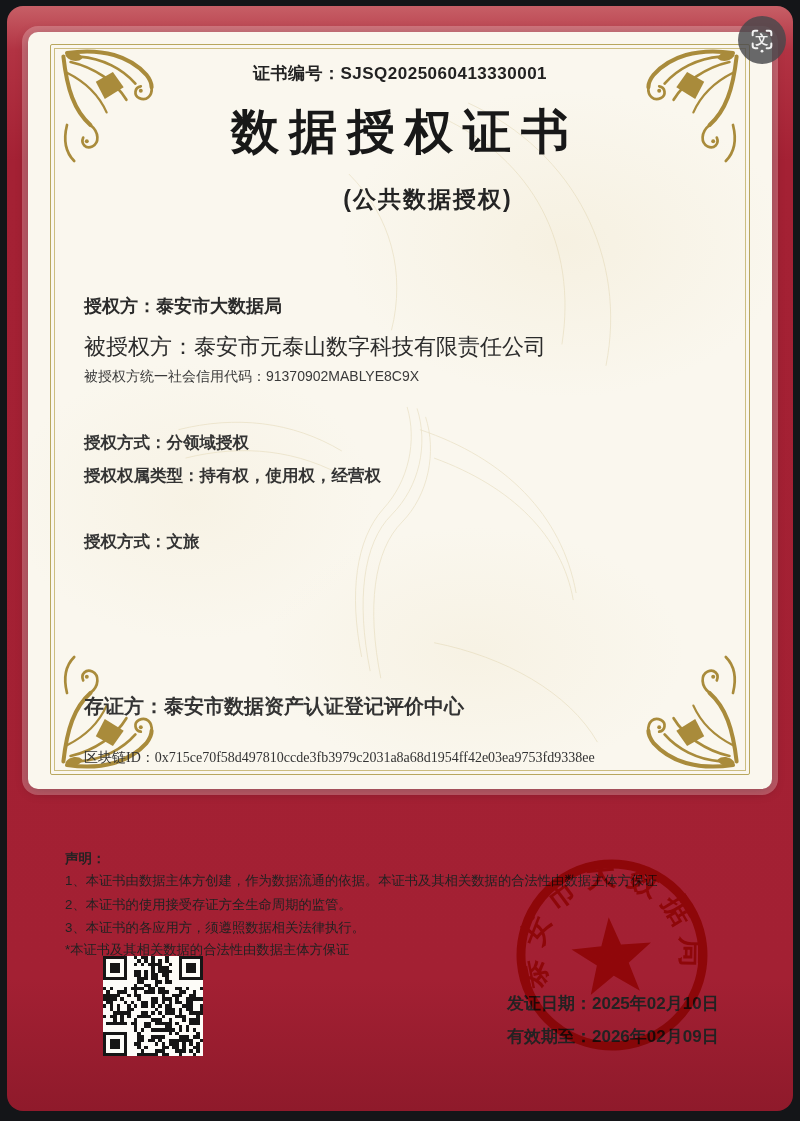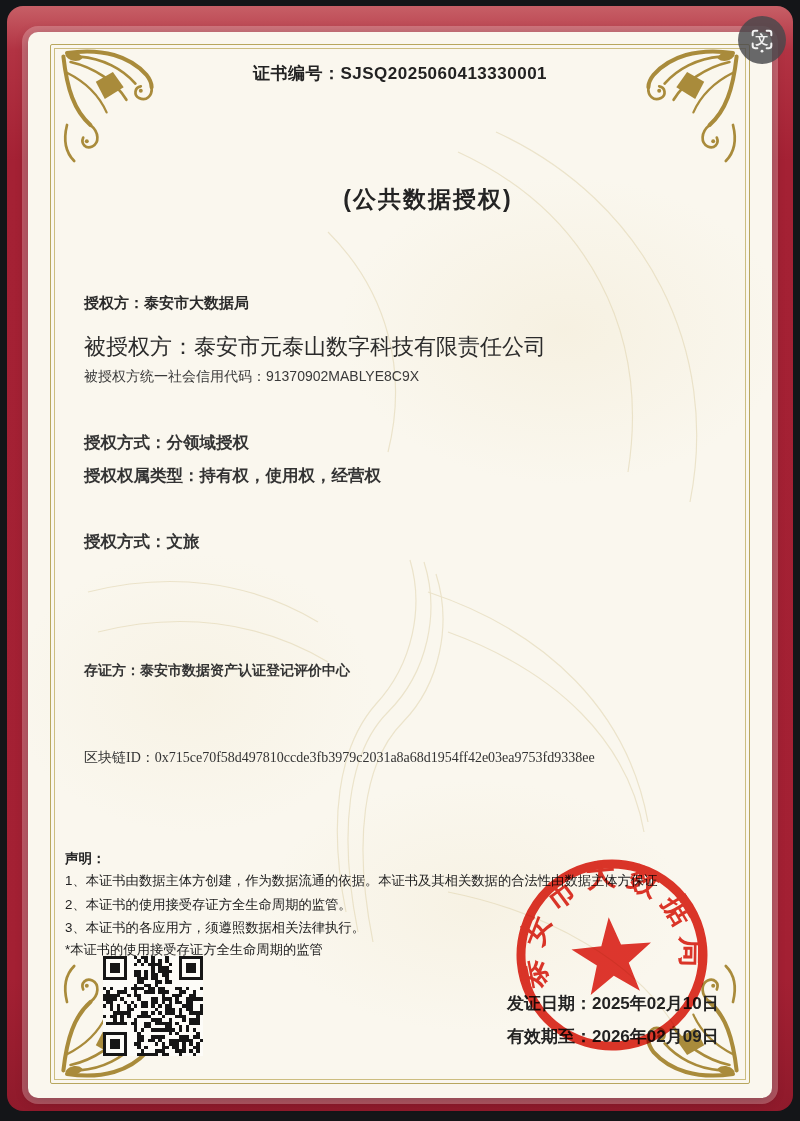--- a/index.html
+++ b/index.html
@@ -8,21 +8,21 @@
     background:#141518;
     font-family:"Liberation Sans","DejaVu Sans",sans-serif;
     -webkit-font-smoothing:antialiased;
   }
   .frame{
     position:absolute;left:7px;top:6px;right:7px;bottom:10px;
     border-radius:16px;
     background:linear-gradient(180deg,#c75f66 0%,#b23343 4%,#a42134 14%,#a32033 88%,#8f1a2b 100%);
   }
   .paper{
-    position:absolute;left:28px;top:32px;width:744px;height:1066px;
+    position:absolute;left:28px;top:32px;width:744px;height:757px;
     border-radius:10px;
     background:
       radial-gradient(ellipse 320px 220px at 72% 28%, rgba(236,224,192,.28), transparent 70%),
       radial-gradient(ellipse 260px 200px at 22% 62%, rgba(236,224,192,.20), transparent 70%),
       radial-gradient(ellipse 300px 180px at 60% 82%, rgba(236,224,192,.22), transparent 70%),
       #faf7ee;
     box-shadow:0 0 0 6px rgba(255,225,225,.28), 0 2px 12px rgba(0,0,0,.35);
   }
   .watermark{position:absolute;left:0;top:0;width:100%;height:100%;pointer-events:none;}
   .gold-border{
@@ -37,25 +37,25 @@
   .flourish.tl{left:12px;top:3px;}
   .flourish.tr{right:12px;top:3px;transform:scaleX(-1);}
   .flourish.bl{left:12px;bottom:6px;transform:scaleY(-1);}
   .flourish.br{right:12px;bottom:6px;transform:scale(-1,-1);}
   .abs{position:absolute;}
   .centered{left:0;width:100%;text-align:center;}
   .cert-no{top:30px;font-size:17px;font-weight:700;color:#222;letter-spacing:.5px;}
   .title{top:68px;font-size:48px;font-weight:900;color:#181818;letter-spacing:10px;text-indent:10px;}
   .subtitle{top:152px;font-size:23px;font-weight:700;color:#242424;letter-spacing:2px;margin-left:28px;}
   .line{white-space:nowrap;color:#2b2b2b;}
-  .party-a{left:56px;top:262px;font-size:15px;font-weight:700;}
+  .party-a{left:56px;top:262px;font-size:18px;font-weight:700;}
   .party-b{left:56px;top:300px;font-size:22px;font-weight:400;}
   .credit{left:56px;top:336px;font-size:14px;font-weight:400;color:#3a3a3a;}
   .field{left:56px;font-size:16.5px;font-weight:600;color:#333;}
-  .depositary{left:56px;top:630px;font-size:14px;font-weight:600;color:#333;}
+  .depositary{left:56px;top:661px;font-size:20px;font-weight:600;color:#333;}
   .blockchain{left:56px;top:717px;font-size:14px;font-weight:500;color:#333;font-family:Liberation Serif, serif;}
   .stmt-title{left:37px;top:818px;font-size:13.5px;font-weight:700;color:#222;}
   .stmt{left:37px;font-size:13.3px;font-weight:400;color:#222;max-width:670px;}
   .footnote{left:37px;top:909px;font-size:13.3px;font-weight:500;color:#222;}
   .qr{left:75px;top:924px;width:100px;height:100px;}
   .date-line{left:479px;font-size:17px;font-weight:700;color:#222;}
   .seal{
     left:484px;top:823px;width:200px;height:200px;
     transform:rotate(-5deg);
     mix-blend-mode:multiply;opacity:.92;z-index:5;pointer-events:none;
@@ -120,20 +120,21 @@
     </svg>
   <svg class="flourish bl" viewBox="0 0 150 150">
       <use href="#flourish-shape"></use>
     </svg>
   <svg class="flourish br" viewBox="0 0 150 150">
       <use href="#flourish-shape"></use>
     </svg>
 
   <div class="abs centered cert-no"><span>证书编号：</span><span>SJSQ2025060413330001</span></div>
 
+  <div class="abs centered title">数据授权证书</div>
 
   <div class="abs centered subtitle">(公共数据授权)</div>
 
   <div class="abs line party-a"><span>授权方：</span><span>泰安市大数据局</span></div>
 
   <div class="abs line party-b"><span>被授权方：</span><span>泰安市元泰山数字科技有限责任公司</span></div>
 
   <div class="abs line credit"><span>被授权方统一社会信用代码：</span><span>91370902MABLYE8C9X</span></div>
 
   <div class="abs line field" style="top:400px"><span>授权方式：</span><span>分领域授权</span></div>
@@ -141,21 +142,21 @@
   <div class="abs line field" style="top:499px"><span>授权方式：</span><span>文旅</span></div>
 
   <div class="abs line depositary"><span>存证方：</span><span>泰安市数据资产认证登记评价中心</span></div>
 
   <div class="abs line blockchain"><span>区块链ID：</span><span>0x715ce70f58d497810ccde3fb3979c2031a8a68d1954ff42e03ea9753fd9338ee</span></div>
 
   <div class="abs stmt-title">声明：</div>
   <div class="abs stmt" style="top:840px">1、本证书由数据主体方创建，作为数据流通的依据。本证书及其相关数据的合法性由数据主体方保证</div>
   <div class="abs stmt" style="top:864px">2、本证书的使用接受存证方全生命周期的监管。</div>
   <div class="abs stmt" style="top:887px">3、本证书的各应用方，须遵照数据相关法律执行。</div>
-  <div class="abs footnote">*本证书的使用接受存证方全生命周期的监管</div>
+  <div class="abs footnote">*本证书及其相关数据的合法性由数据主体方保证</div>
 
   <div class="abs qr"><svg viewBox="0 0 116 116" width="100%" height="100%" shape-rendering="crispEdges">
         <rect width="100%" height="100%" fill="#fdfcf8"></rect>
         <g fill="#161616">
           <rect x="36" y="0" width="4" height="4"></rect>
           <rect x="44" y="0" width="4" height="4"></rect>
           <rect x="48" y="0" width="4" height="4"></rect>
           <rect x="56" y="0" width="4" height="4"></rect>
           <rect x="72" y="0" width="4" height="4"></rect>
           <rect x="40" y="4" width="4" height="4"></rect>

